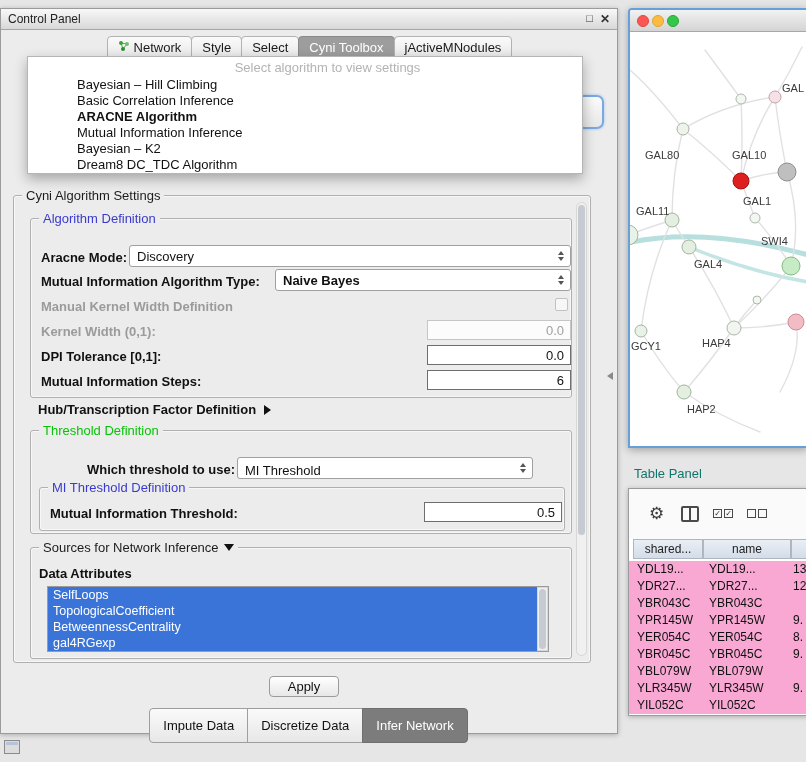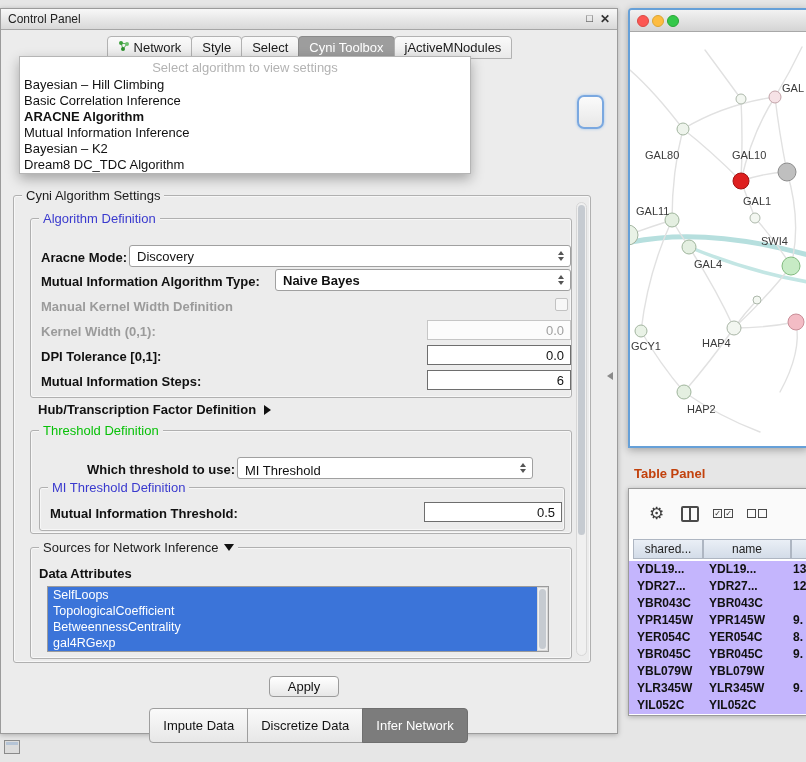--- a/index.html
+++ b/index.html
@@ -14,22 +14,22 @@
   .win-btn { font-size: 11px; color: #333; }
   .win-btn.close { font-weight: bold; font-size: 12px; }
 
   
   .cp-tabs { position: absolute; top: 27px; left: 0; right: 0; display: flex; justify-content: center; z-index: 5; }
   .tab { display: flex; align-items: center; gap: 4px; height: 23px; padding: 0 10px; font-size: 13px; color: #1a1a1a;
          background: linear-gradient(#fafafa,#e9e9e9); border: 1px solid #b2b2b2; border-radius: 4px 4px 0 0; margin-right: -1px; }
   .tab.active { background: #9d9d9d; color: #fff; border-color: #8a8a8a; }
 
   
-  .popup { position: absolute; left: 18px; top: 47px; width: 452px; height: 118px; background: #fff; border: 1px solid #b5b5b5;
-           box-shadow: 0 5px 12px rgba(0,0,0,.3); z-index: 60; padding-top: 2px; }
+  .popup { position: absolute; left: 26px; top: 47px; width: 556px; height: 118px; background: #fff; border: 1px solid #b5b5b5;
+           box-shadow: 0 5px 12px rgba(0,0,0,.3); z-index: 60; padding-top: 2px; padding-left: 45px; }
   .popup .ph { text-align: center; color: #b3b3b3; font-size: 13px; height: 18px; line-height: 18px; }
   .dd-item { font-size: 13px; height: 16px; line-height: 16px; padding: 0 4px; color: #111; white-space: nowrap; }
   .dd-item.sel { font-weight: bold; }
 
   .focus-btn { position: absolute; left: 576px; top: 86px; width: 27px; height: 34px; border: 2px solid #7aa8e0; border-radius: 7px;
                background: linear-gradient(#fbfbfb,#e7e7e7); box-shadow: 0 0 3px #9cc2ec; }
 
   
   .groupbox { position: absolute; border: 1px solid #b0b0b0; border-radius: 3px; box-shadow: inset 0 0 0 1px rgba(255,255,255,.6); }
   .legend { position: absolute; top: -8px; left: 8px; background: #ececec; padding: 0 4px; font-size: 13px; color: #333; white-space: nowrap; display: flex; align-items: center; gap: 5px; }
@@ -73,34 +73,34 @@
   .seg.last { border-radius: 0 4px 4px 0; }
   .seg.active { background: #7c7c7c; color: #fff; border-color: #6f6f6f; }
 
   
   .net-window { position: absolute; left: 628px; top: 8px; width: 180px; height: 440px; background: #fff;
                 border: 2px solid #66a0d8; border-radius: 4px 0 0 0; box-shadow: 0 2px 8px rgba(0,0,0,.3); overflow: hidden; }
   .net-titlebar { height: 22px; background: linear-gradient(#f2f2f2,#d4d4d4); border-bottom: 1px solid #a8a8a8; position: relative; }
   .tl { position: absolute; width: 12px; height: 12px; border-radius: 50%; top: 5px; }
   svg text { font-family: "Liberation Sans", sans-serif; }
 
-  .side-label { position: absolute; font-size: 13px; color: #c2410c; font-weight: bold; }
+  .side-label { position: absolute; font-size: 13px; color: #0f766e; }
 
   
   .tbl-window { position: absolute; left: 628px; top: 488px; width: 180px; height: 228px; background: #fff;
                 border: 1px solid #9b9b9b; box-shadow: 0 1px 5px rgba(0,0,0,.25); overflow: hidden; }
   .tbl-toolbar { position: absolute; left: 0; top: 0; right: 0; height: 50px; background: #fafafa; }
   .gear { position: absolute; font-size: 17px; color: #3c3c3c; }
   .col-icon { position: absolute; width: 18px; height: 16px; border: 2px solid #4a4a4a; border-radius: 2px; }
   .col-icon:before { content: ""; position: absolute; left: 6px; top: 0; bottom: 0; width: 2px; background: #4a4a4a; }
   .cb-pair { position: absolute; display: flex; gap: 2px; }
   .cb { width: 9px; height: 9px; border: 1px solid #4a4a4a; font-size: 8px; line-height: 8px; color: #2a2a2a; text-align: center; }
   .tbl-header-cell { position: absolute; height: 20px; background: linear-gradient(#eaeff6,#d3dce8); border: 1px solid #aeb6c2;
                      font-size: 12px; display: flex; align-items: center; justify-content: center; color: #222; top: 50px; overflow: hidden; }
-  .tbl-row { position: absolute; left: 0; right: 0; height: 17px; background: #c4b5fd; font-weight: bold; }
+  .tbl-row { position: absolute; left: 0; right: 0; height: 17px; background: #f9a8d4; }
   .tbl-cell { position: absolute; font-size: 12px; color: #111; height: 17px; line-height: 17px; white-space: nowrap; }
 
   .mini-icon { position: absolute; left: 4px; top: 740px; width: 16px; height: 14px; background: #dcdcdc; border: 1px solid #8a8a8a; }
   .mini-icon:before { content: ""; position: absolute; left: 1px; right: 1px; top: 1px; height: 3px; background: #b5c4d6; }
 </style>
 </head>
 <body>
 
 <div class="screen">
 

